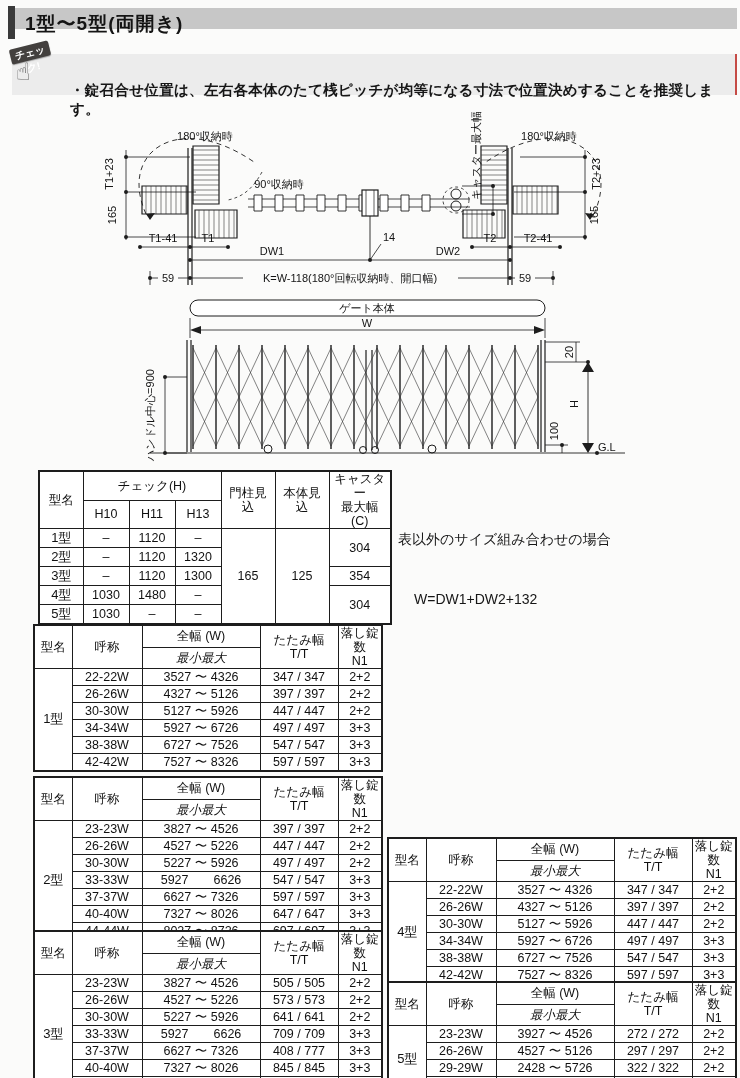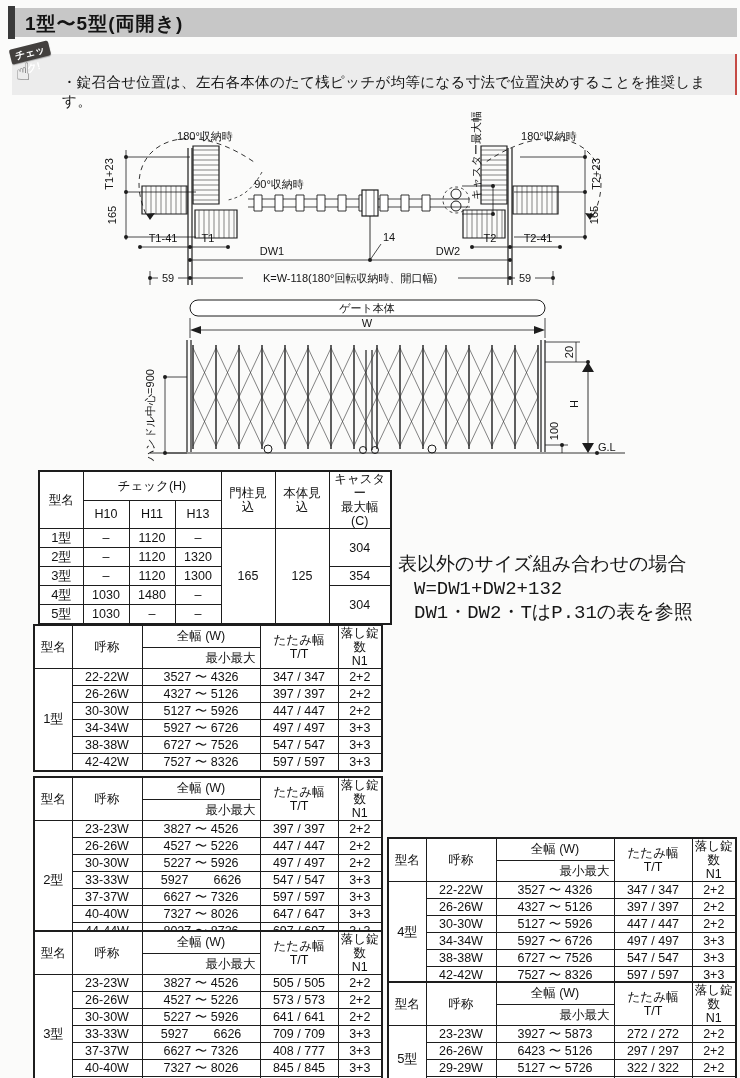--- a/index.html
+++ b/index.html
@@ -1,47 +1,47 @@
 <!DOCTYPE html>
 <html><head>
 <meta charset="utf-8">
 <style>
   html,body{margin:0;padding:0;background:#e8e8e4;}
   .page{position:relative;width:740px;height:1078px;background:#fbfbfa;overflow:hidden;
         font-family:"Liberation Sans","DejaVu Sans",sans-serif;color:#161616;}
   
-  .title-bar{position:absolute;left:8px;top:8px;width:729px;height:29px;background:#c7c7c7;}
+  .title-bar{position:absolute;left:8px;top:8px;width:729px;height:21px;background:#c7c7c7;}
   .title-accent{position:absolute;left:0;top:-2px;width:7px;height:33px;background:#3a3a3a;}
   .title-bar h1{margin:0;padding:3px 0 0 17px;font-size:19px;font-weight:bold;letter-spacing:1px;color:#141414;}
   
   .check-row{position:absolute;left:12px;top:54px;width:723px;height:41px;background:#ececec;
              border-right:2px solid #c54b46;}
-  .check-text{margin:8px;padding:11px 0 0 42px;font-size:14.5px;letter-spacing:.3px;}
+  .check-text{margin:16px;padding:11px 0 0 42px;font-size:14.5px;letter-spacing:.3px;font-weight:bold;}
   .check-badge{position:absolute;left:-3px;top:-12px;width:46px;height:60px;}
   .badge-banner{position:absolute;left:1px;top:3px;display:block;width:40px;height:15px;background:#43403e;
                 color:#fff;font-size:10px;font-weight:bold;text-align:center;line-height:15px;
                 transform:rotate(-14deg);border-radius:2px;box-shadow:0 1px 1px rgba(0,0,0,.3);}
   .hand{position:absolute;left:7px;top:16px;font-size:24px;color:#6a6a6a;}
   .bullet{position:absolute;left:16px;top:94px;font-size:15px;margin:0;}
   
   svg.diagram{position:absolute;left:0;top:112px;}
   svg text{font-family:"Liberation Sans","DejaVu Sans",sans-serif;fill:#141414;font-size:11px;}
   
   table{border-collapse:collapse;position:absolute;background:#fff;border:2px solid #1d1d1d;table-layout:fixed;}
   th,td{border:1px solid #1d1d1d;font-size:12.5px;font-weight:normal;text-align:center;
         padding:0 2px;height:16px;line-height:1.12;color:#111;}
   .pre{white-space:pre-line;}
   .spec{left:38px;top:470px;}
   .spec td{height:18px;}
   .spec th{height:19px;}
-  .minmax{display:flex;justify-content:flex-end;border:none;padding:0 4px;height:16px;align-items:center;}
+  .minmax{display:flex;justify-content:center;border:none;padding:0 4px;height:16px;align-items:center;font-style:italic;}
   th.mmwrap{padding:0;}
-  .side-note{position:absolute;left:398px;top:553px;font-size:19px;line-height:24px;font-family:Liberation Mono, monospace;}
+  .side-note{position:absolute;left:398px;top:527px;font-size:14px;line-height:24px;}
   .side-note p{margin:0;}
-  .side-note .ind{padding-left:16px;}
+  .side-note .ind{padding-left:16px;margin-top:36px;}
   .t1{left:33px;top:624px;}
   .t2{left:33px;top:776px;}
   .t3{left:33px;top:930px;}
   .t4{left:387px;top:837px;}
   .t5{left:387px;top:981px;}
   .tt th{height:16px;}
   .tt td{height:16px;}
   td.model{font-size:13px;margin-left:41px;}
 </style>
 </head>
@@ -226,21 +226,20 @@
         <td>1030</td>
         <td>–</td>
         <td>–</td>
       </tr>
     </tbody>
   </table>
 
   <div class="side-note">
     <p>表以外のサイズ組み合わせの場合</p>
     <p class="ind">W=DW1+DW2+132</p>
-    <p class="ind">DW1・DW2・TはP.31の表を参照</p>
   </div>
 
   <table class="tt t1">
     <colgroup>
         <col style="width:38px">
         <col style="width:70px">
         <col style="width:118px">
         <col style="width:78px">
         <col style="width:44px">
       </colgroup>
@@ -544,33 +543,33 @@
               <span>最小</span>
               <span>最大</span>
             </span>
           </th>
         </tr>
     </thead>
     <tbody>
       <tr>
           <td rowspan="4" class="model">5型</td>
           <td>23-23W</td>
-          <td>3927 〜 5873</td>
+          <td>3927 〜 4526</td>
           <td>272 / 272</td>
           <td>2+2</td>
         </tr>
       <tr>
           <td>26-26W</td>
-          <td>6423 〜 5126</td>
+          <td>4527 〜 5126</td>
           <td>297 / 297</td>
           <td>2+2</td>
         </tr>
       <tr>
           <td>29-29W</td>
-          <td>5127 〜 5726</td>
+          <td>2428 〜 5726</td>
           <td>322 / 322</td>
           <td>2+2</td>
         </tr>
       <tr>
           <td>32-32W</td>
           <td>5727 〜 6326</td>
           <td>347 / 347</td>
           <td>2+2</td>
         </tr>
     </tbody>

